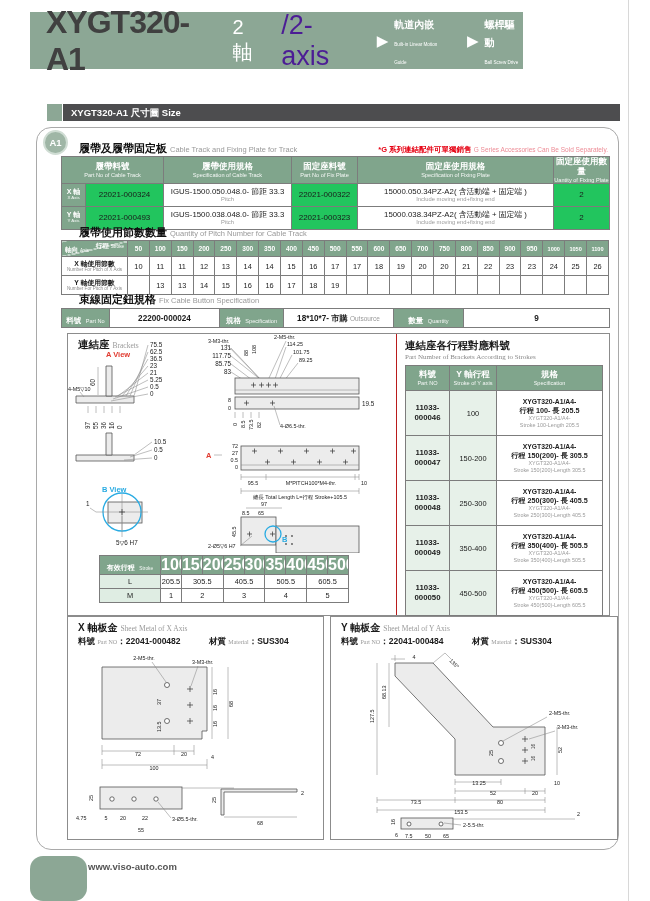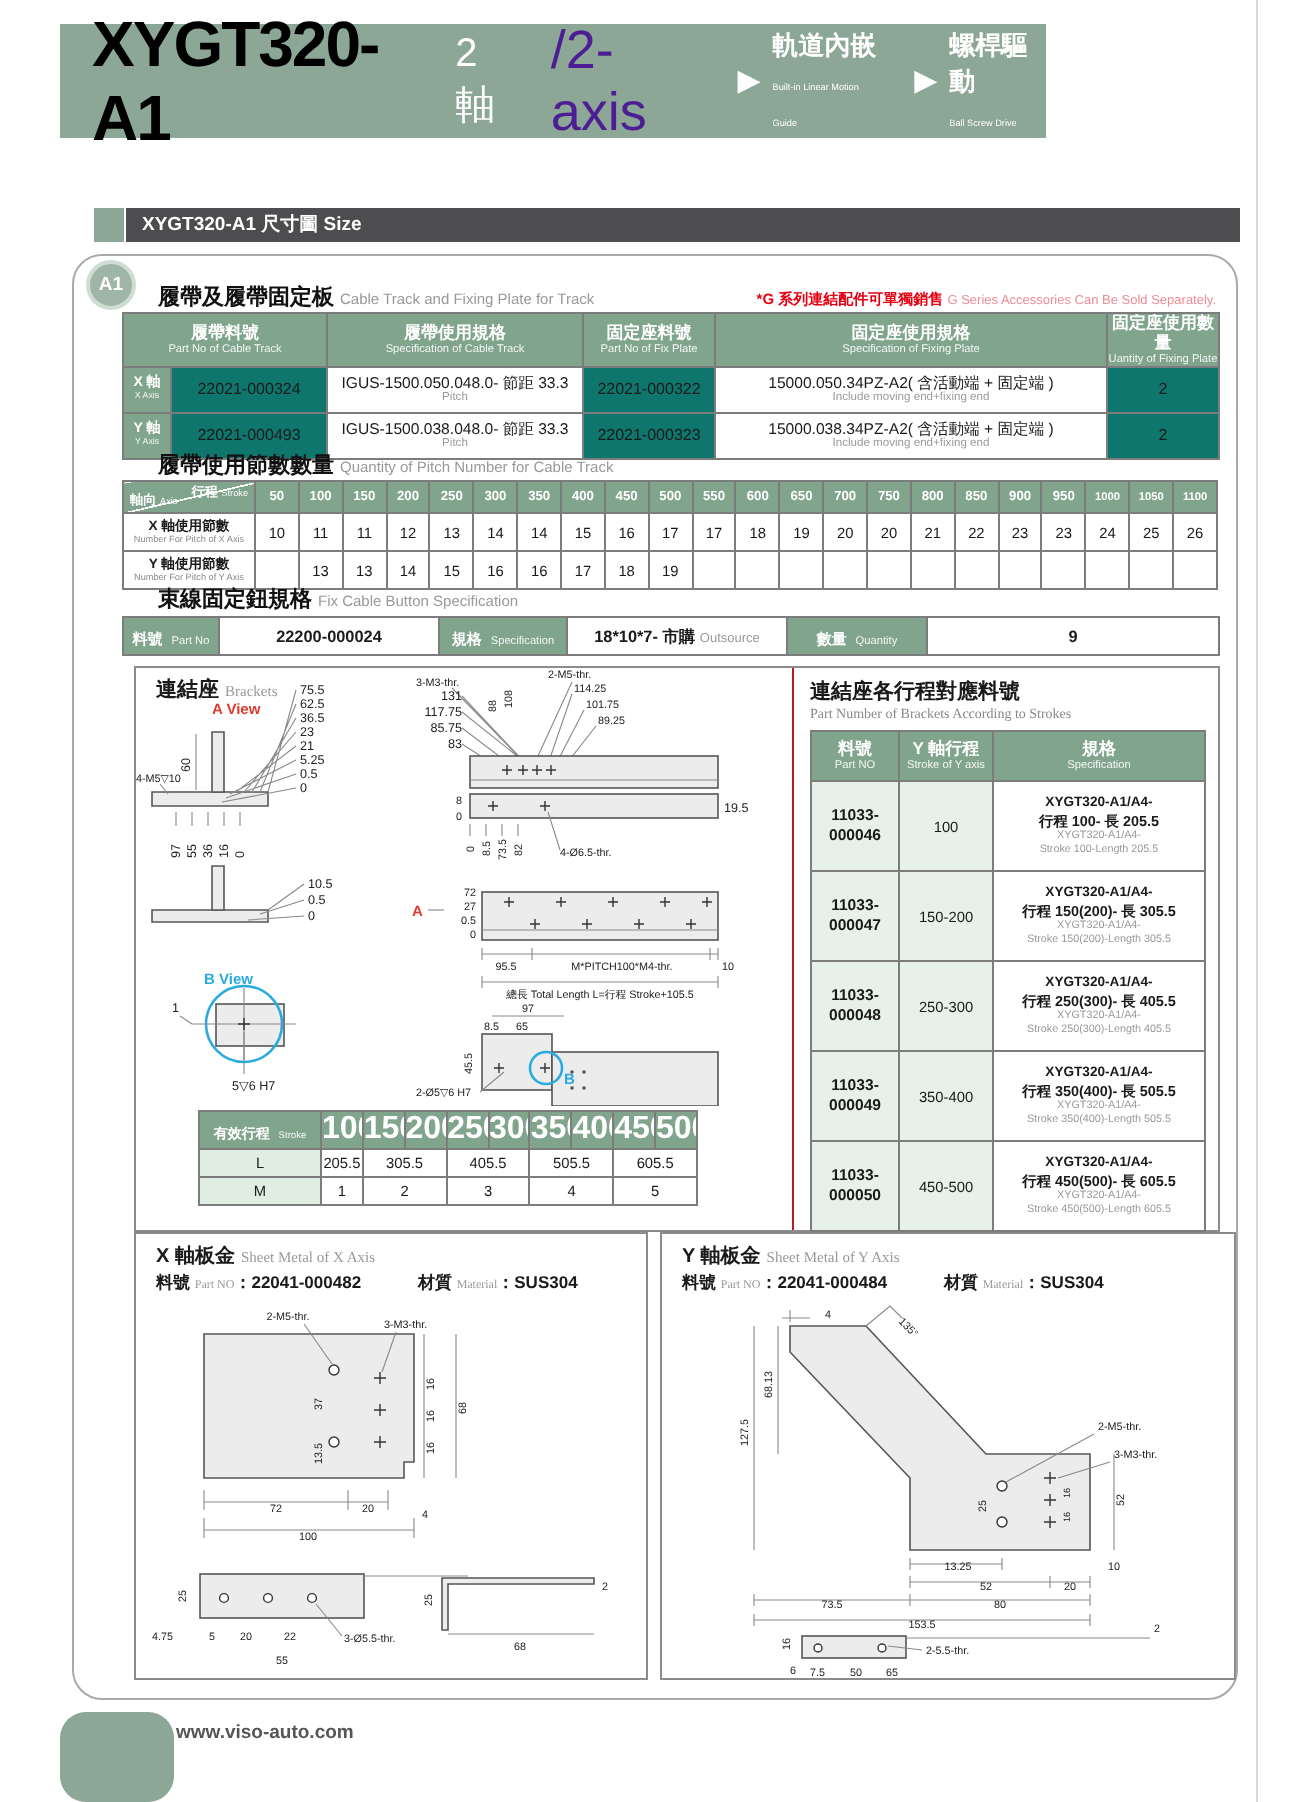--- a/index.html
+++ b/index.html
@@ -2,26 +2,26 @@
 <html><head>
 <meta charset="utf-8">
 <style>
   html,body{margin:0;padding:0;}
   body{width:650px;height:901px;position:relative;background:#fff;overflow:hidden;
        font-family:"Liberation Sans","DejaVu Sans",sans-serif;color:#1a1a1a;}
   .en-serif{font-family:"Liberation Serif","DejaVu Serif",serif;}
   
   .band{position:absolute;left:30px;top:12px;width:493px;height:57px;background:#8CA795;
         display:flex;align-items:center;}
-  .band .model{font-size:32px;font-weight:bold;color:#000000;margin-left:16px;letter-spacing:-1px;}
+  .band .model{font-size:32px;font-weight:bold;color:#404040;margin-left:16px;letter-spacing:-1px;}
   .band .axz{font-size:20px;color:#fff;margin-left:9px;font-weight:normal;}
   .band .axe{font-size:27px;color:#4c1d95;margin-left:13px;font-weight:normal;}
   .badge{display:flex;align-items:center;margin-left:18px;}
   .badge .tri{color:#fff;font-size:15px;line-height:1;margin-right:6px;}
-  .badge .bz{font-size:13px;font-weight:bold;color:#fff;line-height:1.1;}
+  .badge .bz{font-size:10px;font-weight:bold;color:#fff;line-height:1.1;}
   .badge .be{font-size:4.6px;color:#fff;line-height:1.2;}
   
   .size-bar{position:absolute;left:47px;top:104px;width:573px;height:17px;}
   .size-bar .sq{position:absolute;left:0;top:0;width:15px;height:17px;background:#8CA795;}
   .size-bar .bar{position:absolute;left:16px;right:0;top:0;height:17px;background:#4D4D4F;
         color:#fff;font-size:9.5px;font-weight:bold;line-height:17px;padding-left:8px;}
   
   .container{position:absolute;left:36px;top:127px;width:581px;height:721px;
         border:1.5px solid #A9A9A9;border-radius:15px;background:#fff;}
   .a1-badge{position:absolute;left:6px;top:2px;width:21px;height:21px;border-radius:50%;
@@ -31,21 +31,21 @@
   .sec-title .en{font-size:7.5px;color:#999;font-weight:normal;margin-left:3px;}
   .note{position:absolute;right:10px;font-size:7.5px;font-weight:bold;color:#E60012;white-space:nowrap;}
   .note .en{font-weight:normal;color:#ED8C96;font-size:6.5px;}
   
   table{border-collapse:collapse;table-layout:fixed;}
   td,th{border:1px solid #7c7c7c;padding:0;overflow:hidden;}
   .gh{background:#80A58C;color:#fff;text-align:center;vertical-align:middle;}
   .gh .z{font-size:8.5px;font-weight:bold;line-height:1.15;}
   .gh .e{font-size:5.6px;font-weight:normal;opacity:.92;line-height:1.1;}
   .vlg{background:#E7F1E9;}
-  .cell{font-size:8px;text-align:center;vertical-align:middle;background:#0f766e;}
+  .cell{font-size:8px;text-align:center;vertical-align:middle;background:#22c55e;}
   .diag{background:linear-gradient(to bottom right,#fff 48%,#9a9a9a 48%,#9a9a9a 52%,#fff 52%);}
   
   .t1{position:absolute;left:24px;top:28px;width:548px;}
   .t1 td,.t1 th{height:22px;}
   .t1 .spec{font-size:7.8px;text-align:center;line-height:1.2;}
   .t1 .sub{font-size:5.8px;color:#9a9a9a;display:block;}
   
   .t2{position:absolute;left:24px;top:112px;width:548px;}
   .t2 th{height:15px;}
   .t2 td{height:16px;font-size:7.4px;text-align:center;background:#fff;}

